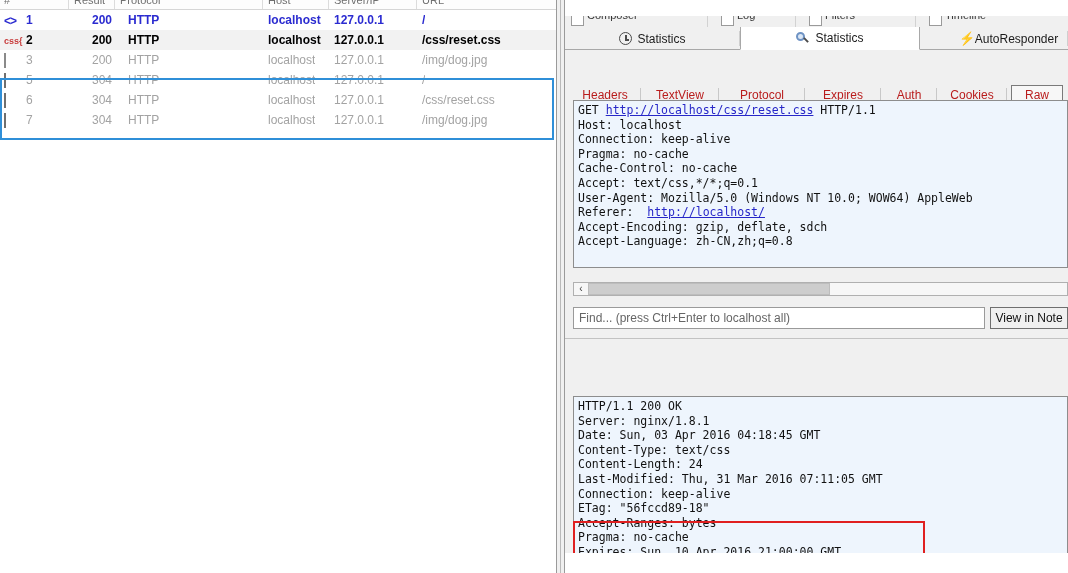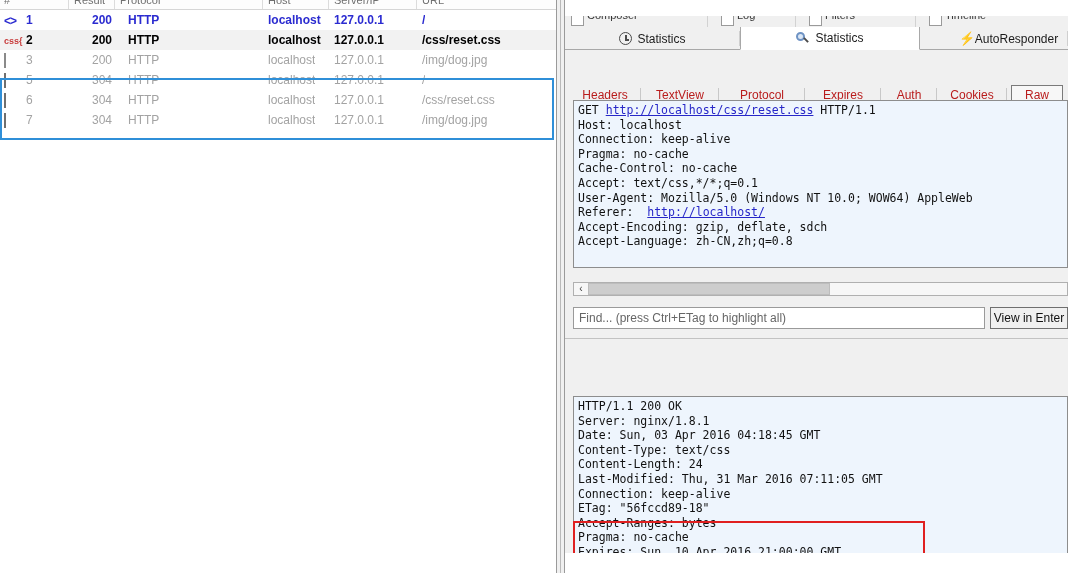--- a/index.html
+++ b/index.html
@@ -272,22 +272,22 @@
         <div class="stab" style="left: 64px; width: 58px; text-align: center;"><span>XML</span><span class="dv"></span></div>
       </div>
 
     <div class="pane" id="req-pane" style="left:8px;top:84px;width:495px;height:168px;"><div>GET <a>http://localhost/css/reset.css</a> HTTP/1.1</div><div>Host: localhost</div><div>Connection: keep-alive</div><div>Pragma: no-cache</div><div>Cache-Control: no-cache</div><div>Accept: text/css,*/*;q=0.1</div><div>User-Agent: Mozilla/5.0 (Windows NT 10.0; WOW64) AppleWeb</div><div>Referer:  <a>http://localhost/</a></div><div>Accept-Encoding: gzip, deflate, sdch</div><div>Accept-Language: zh-CN,zh;q=0.8</div></div>
 
     <div class="hscroll" style="left:8px;top:266px;width:495px;">
       <div class="arr">‹</div>
       <div class="thumb" style="width:242px;"></div>
     </div>
 
-    <div class="findbar" style="left:8px;top:291px;width:412px;height:22px;">Find... (press Ctrl+ETag to highlight all)</div>
-    <div class="btn" style="left:425px;top:291px;width:78px;height:22px;">View in Enter</div>
+    <div class="findbar" style="left:8px;top:291px;width:412px;height:22px;">Find... (press Ctrl+Enter to localhost all)</div>
+    <div class="btn" style="left:425px;top:291px;width:78px;height:22px;">View in Note</div>
 
     <div class="hsplit" style="top:319px;">
         <i></i>
       </div>
 
     <div class="subtabs" id="resp-tabs1" style="top:327px;">
         <div class="stab" style="left: 4px; width: 118px; text-align: center;"><span>Get SyntaxView</span><span class="dv"></span></div>
         <div class="stab" style="left: 122px; width: 94px; text-align: center;"><span>Transformer</span><span class="dv"></span></div>
         <div class="stab" style="left: 216px; width: 72px; text-align: center;"><span>Headers</span><span class="dv"></span></div>
         <div class="stab" style="left: 288px; width: 78px; text-align: center;"><span>TextView</span><span class="dv"></span></div>

